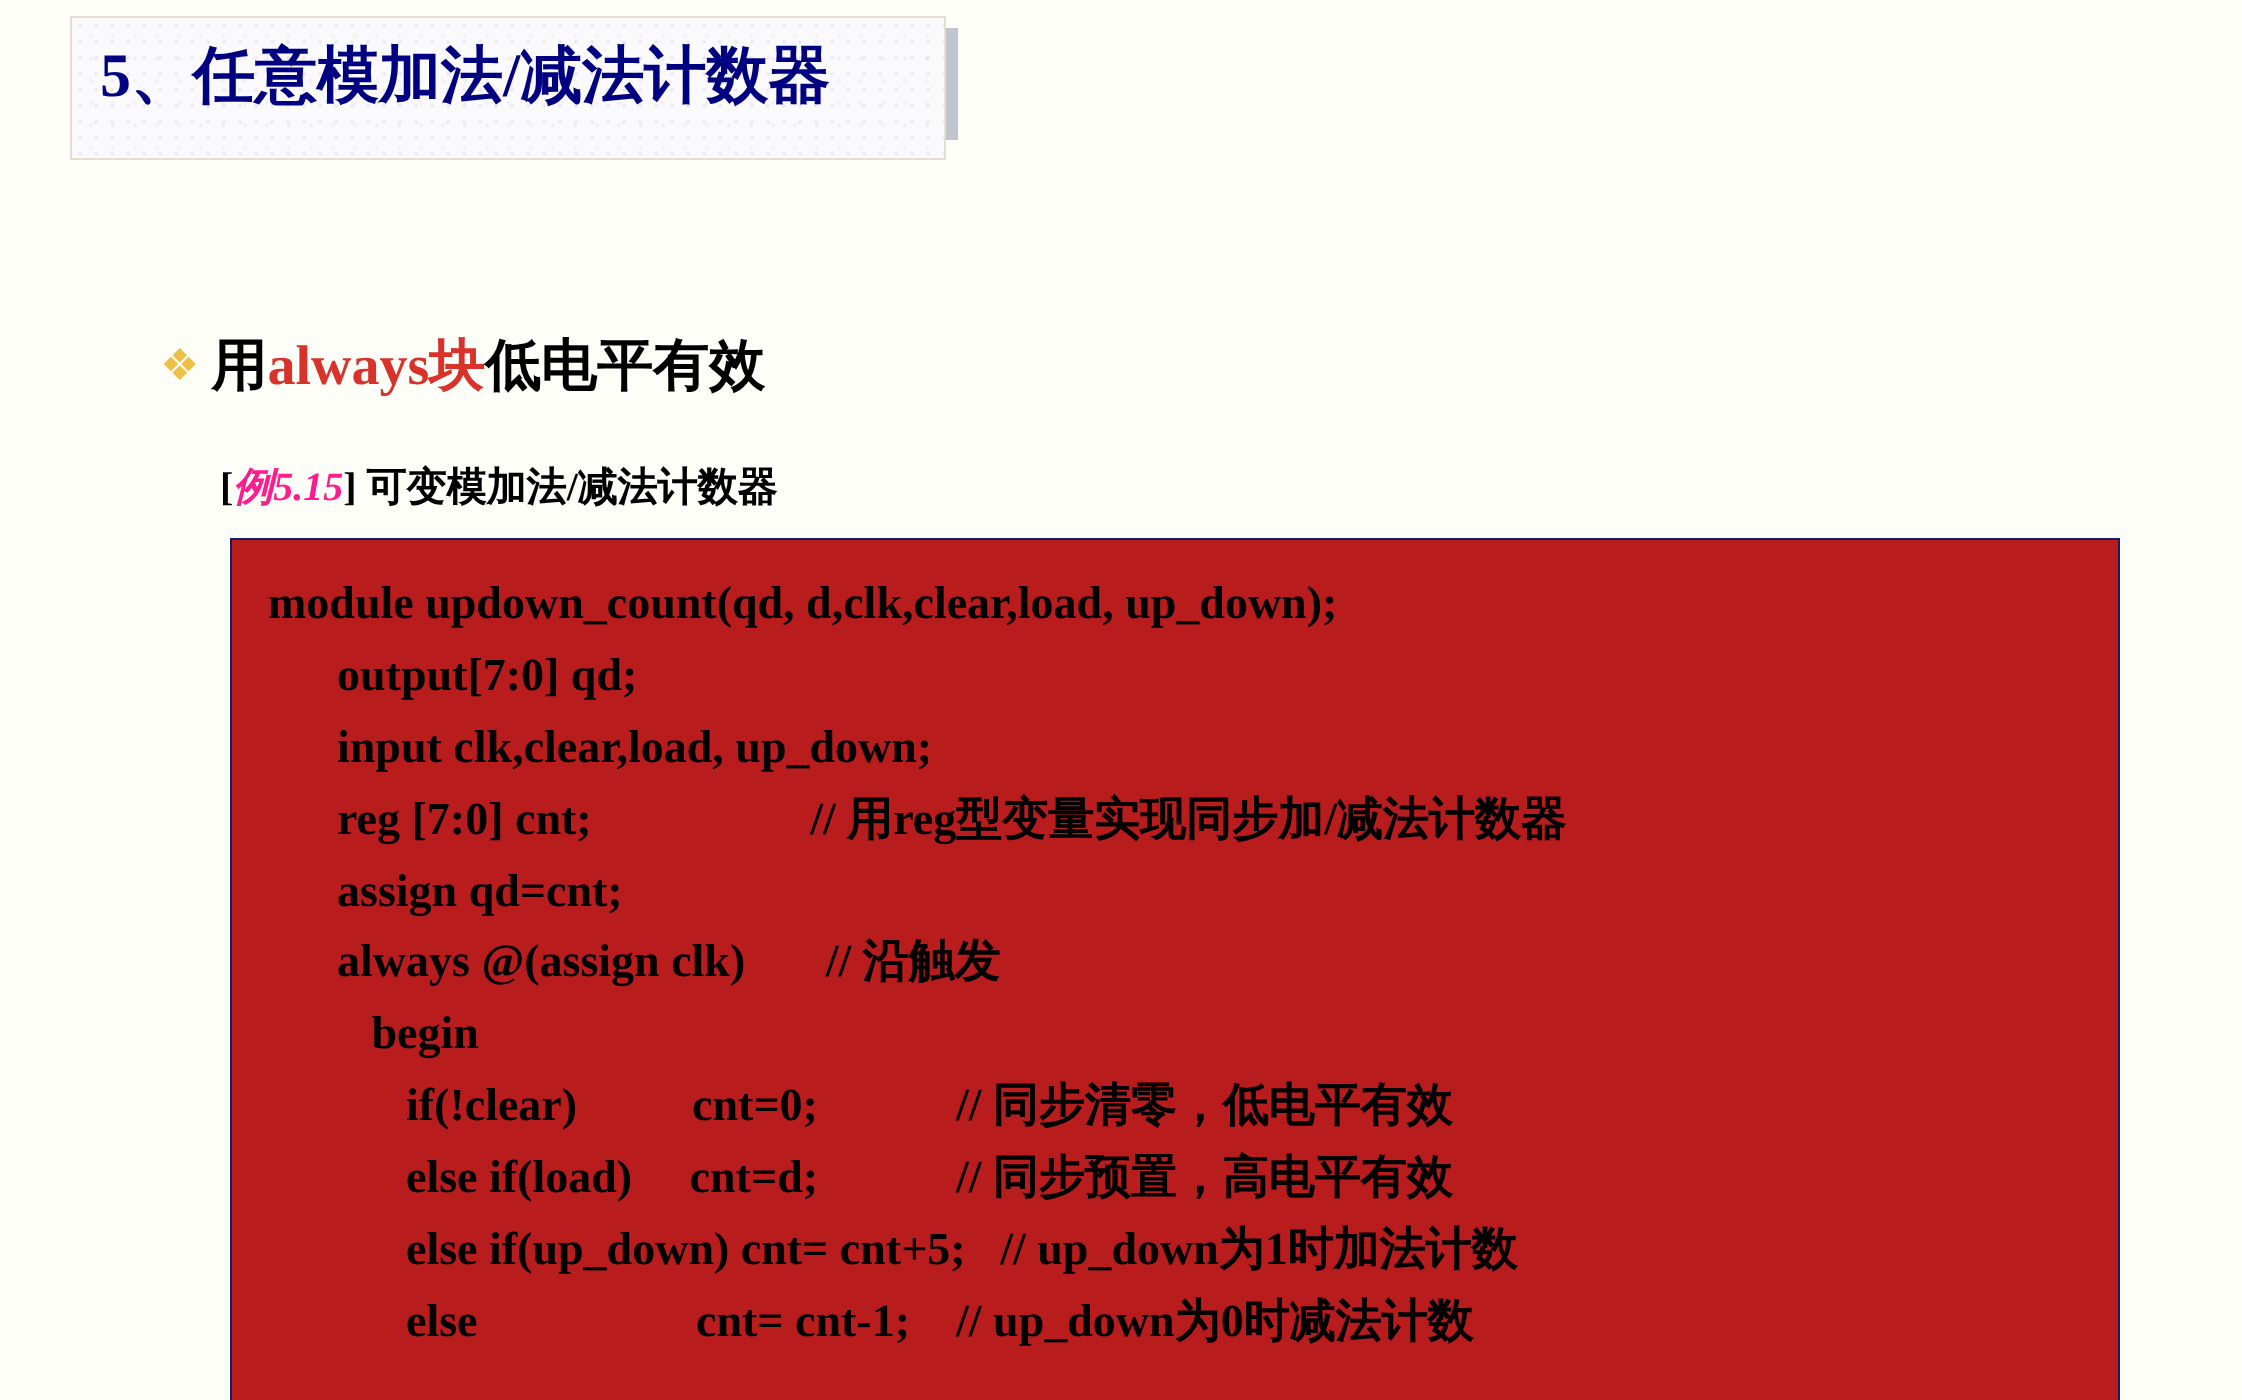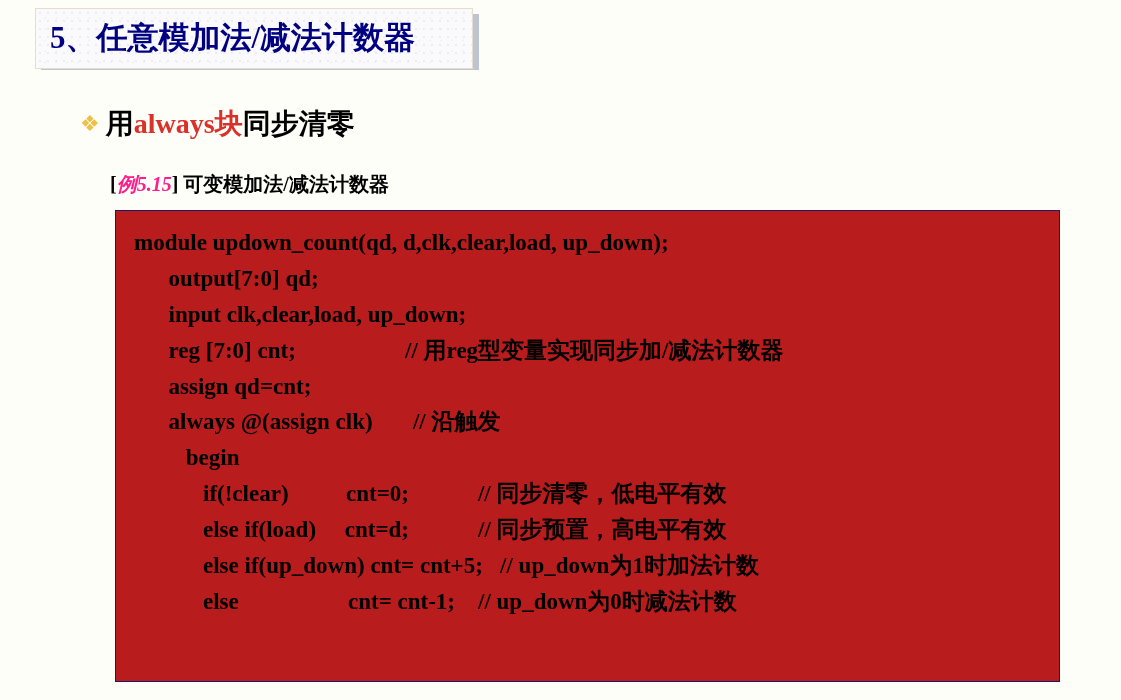--- a/index.html
+++ b/index.html
@@ -21,21 +21,21 @@
       left: 6px;
       width: 100%;
       height: 56px;
       background: #c0c4cc;
     }
     .title-content {
       position: relative;
       background: #fafafc;
       border: 1px solid #e6dcd0;
       padding: 8px 14px 8px 14px;
-      height: 61px;
+      height: 72px;
       font-size: 31px;
       color: #000080;
       font-weight: bold;
       background-image:
         radial-gradient(circle, rgba(180,160,230,0.18) 1px, transparent 1px),
         radial-gradient(circle, rgba(190,170,230,0.14) 1px, transparent 1px);
       background-size: 8px 8px, 11px 11px;
       background-position: 0 0, 4px 4px;
     }
     .subtitle-row {
@@ -45,21 +45,21 @@
       font-size: 28px;
     }
     .diamond {
       color: #eec048;
       font-size: 22px;
       margin-right: 6px;
       position: relative;
       top: -2px;
     }
     .sub-black { color: #000; font-weight: bold; }
-    .sub-red { color: #d8322a; font-weight: bold; }
+    .sub-red { color: #d8322a; font-weight: bold; margin-top: 48px; }
     .example-row {
       margin: 28px 0 0 110px;
       font-size: 20px;
       color: #000;
       font-weight: bold;
     }
     .example-red { color: #ff1c8c; font-style: italic; }
     .brk { color: #000; }
     .code-box {
       margin: 12px 0 0 115px;
@@ -84,21 +84,21 @@
 
 <div class="title-bar">
   <div class="title-shadow"></div>
   <div class="title-content">5、任意模加法/减法计数器</div>
 </div>
 
 <div class="subtitle-row">
   <span class="diamond">❖</span>
   <span class="sub-black">用</span>
   <span class="sub-red">always块</span>
-  <span class="sub-black">同步清零</span>
+  <span class="sub-black">低电平有效</span>
 </div>
 
 <div class="example-row">
   <span class="brk">[</span><span class="example-red">例5.15</span><span class="brk">]</span><span> 可变模加法/减法计数器</span>
 </div>
 
 <div class="code-box">
   <div class="code-line">module updown_count(qd, d,clk,clear,load, up_down);</div>
   <div class="code-line">      output[7:0] qd;</div>
   <div class="code-line">      input clk,clear,load, up_down;</div>

